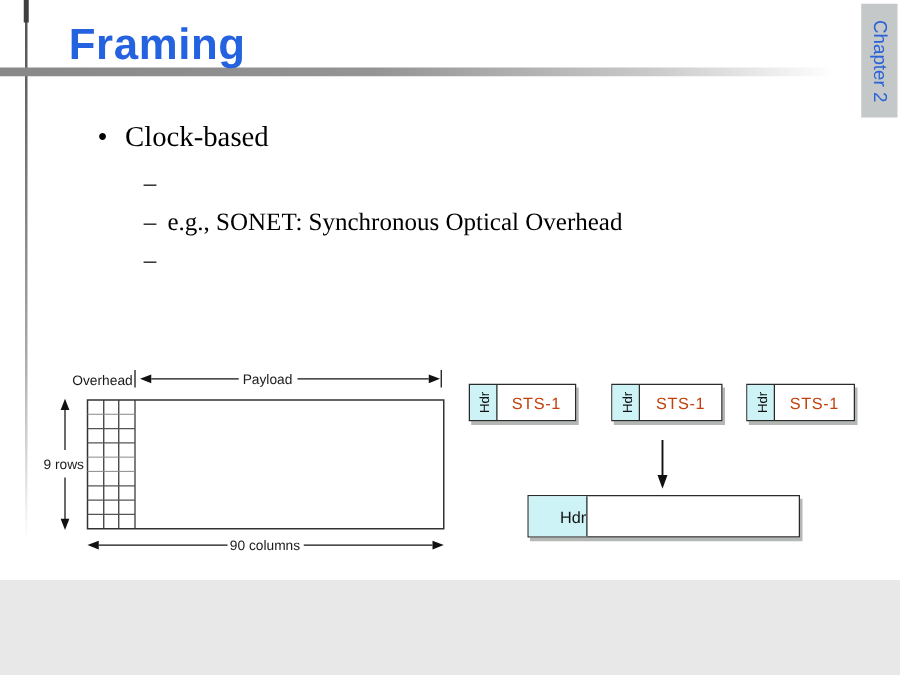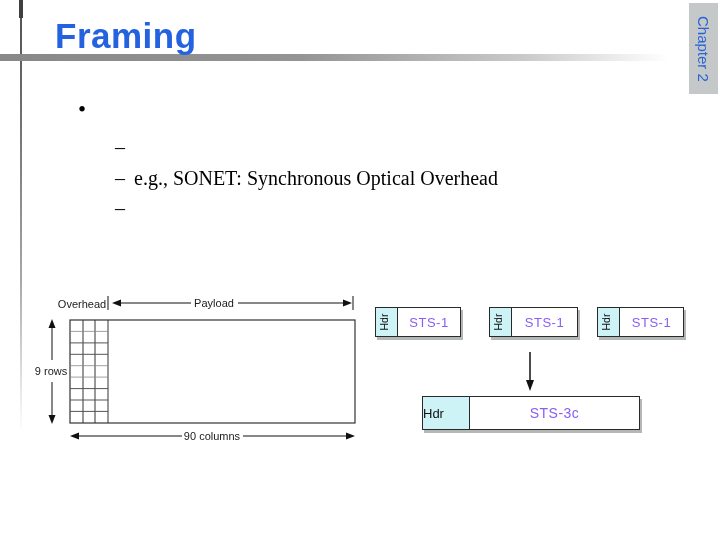--- a/index.html
+++ b/index.html
@@ -1,17 +1,17 @@
 <!DOCTYPE html>
 <html><head>
 <meta charset="utf-8">
 <style>
   html,body { margin:0; padding:0; background:#e8e8e8; }
   .slide {
-    position:relative; width:720px; height:540px; background:#ffffff;
+    position:relative; width:720px; height:464px; background:#ffffff;
     font-family:"Liberation Sans", sans-serif; overflow:hidden;
     margin:0 auto;
   }
 
   
   .vline {
     position:absolute; left:20px; top:0; width:2px; height:432px;
     background:linear-gradient(to bottom,#4f4f4f 0%,#6e6e6e 25%,#a8a8a8 65%,#ffffff 100%);
   }
   .vline-cap { position:absolute; left:19px; top:0; width:4px; height:18px; background:#3f3f3f; }
@@ -55,28 +55,28 @@
   .frame-svg text { font-family:"Liberation Sans", sans-serif; font-size:11px; fill:#1a1a1a; }
 
   
   .sts-box {
     position:absolute; height:28px; background:#ffffff;
     border:1px solid #2a2a2a; box-shadow:2px 3px 0 #b4b8b4;
     display:flex; align-items:stretch;
   }
   .hdr-cell {
     background:#cdf3f6; border-right:1px solid #2a2a2a;
-    display:flex; align-items:center; justify-content:flex-start;
+    display:flex; align-items:center; justify-content:flex-end;
   }
   .hdr-cell.vert { width:21px; }
   .hdr-cell.vert span { transform:rotate(-90deg); font-size:10.5px; color:#111; white-space:nowrap; }
   .hdr-cell.horiz { width:46px; font-size:13px; color:#111; }
   .sts-label {
     flex:1; display:flex; align-items:center; justify-content:center;
-    font-size:13px; letter-spacing:0.5px; color:#8b5cf6;
+    font-size:13px; letter-spacing:0.5px; color:#c2410c;
   }
   .down-arrow { position:absolute; left:524px; top:350px; }
 
   
   .footer {
     position:absolute; left:0; top:495px; width:720px; height:45px;
     background:#727a72; border-top:2px solid #0a0a0a; box-sizing:border-box;
   }
   .logo { position:absolute; left:18px; top:5px; }
   .logo-subtext {
@@ -98,20 +98,21 @@
   <div class="hbar"></div>
 
   <div class="title">Framing</div>
 
   <div class="chapter-tab">
     <span>Chapter 2</span>
   </div>
 
   <div class="bullet-line">
     <span class="marker">•</span>
+    <span>Clock-based</span>
   </div>
 
   <div class="sub-list">
     <div class="sub-item">
       <span class="marker">–</span>
     </div>
     <div class="sub-item">
       <span class="marker">–</span>
       <span>e.g., SONET: Synchronous Optical Overhead</span>
     </div>
@@ -181,17 +182,16 @@
 
   <svg class="down-arrow" width="12" height="42" viewBox="0 0 12 42">
     <line x1="6" y1="2" x2="6" y2="31" stroke="#111" stroke-width="1.5"></line>
     <polygon points="6,41 2,30 10,30" fill="#111"></polygon>
   </svg>
 
   <div class="sts-box" style="left:422px; top:396px; width:216px; height:32px;">
     <div class="hdr-cell horiz">
       <span>Hdr</span>
     </div>
-    <div class="sts-label" style="font-size:14px;">STS-3c</div>
   </div>
 
 
 </div>
 
 </body></html>

